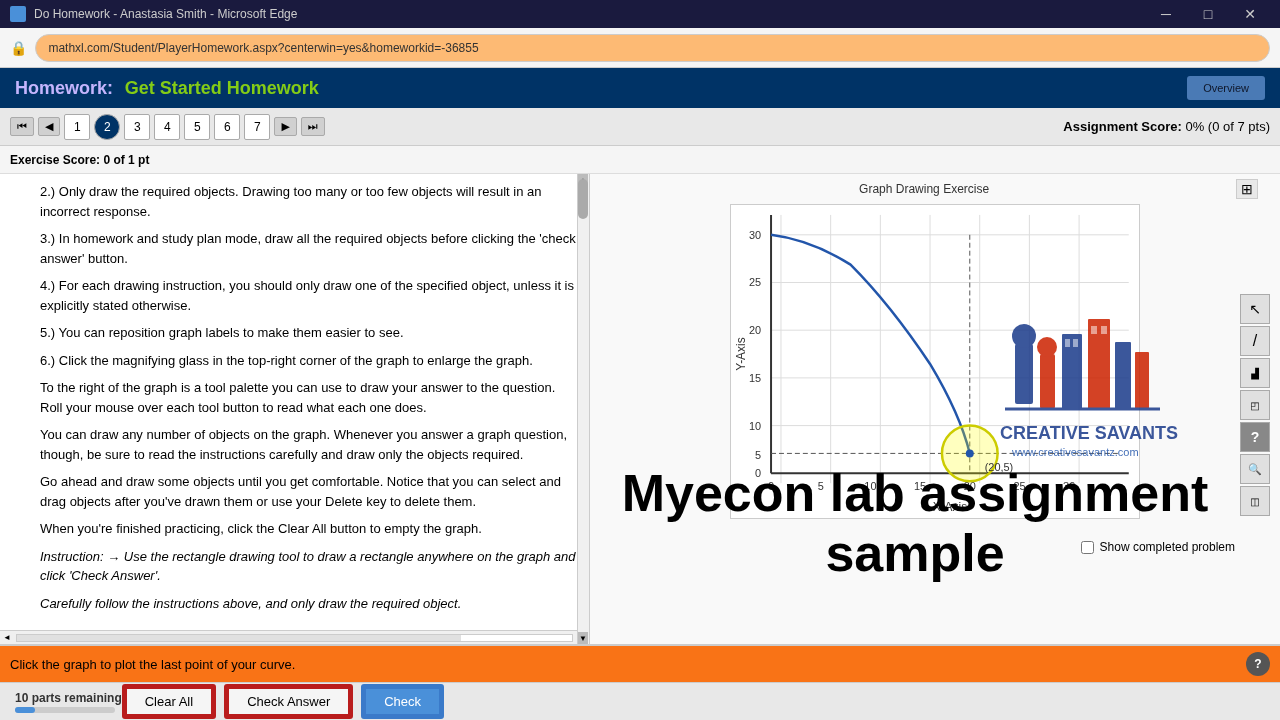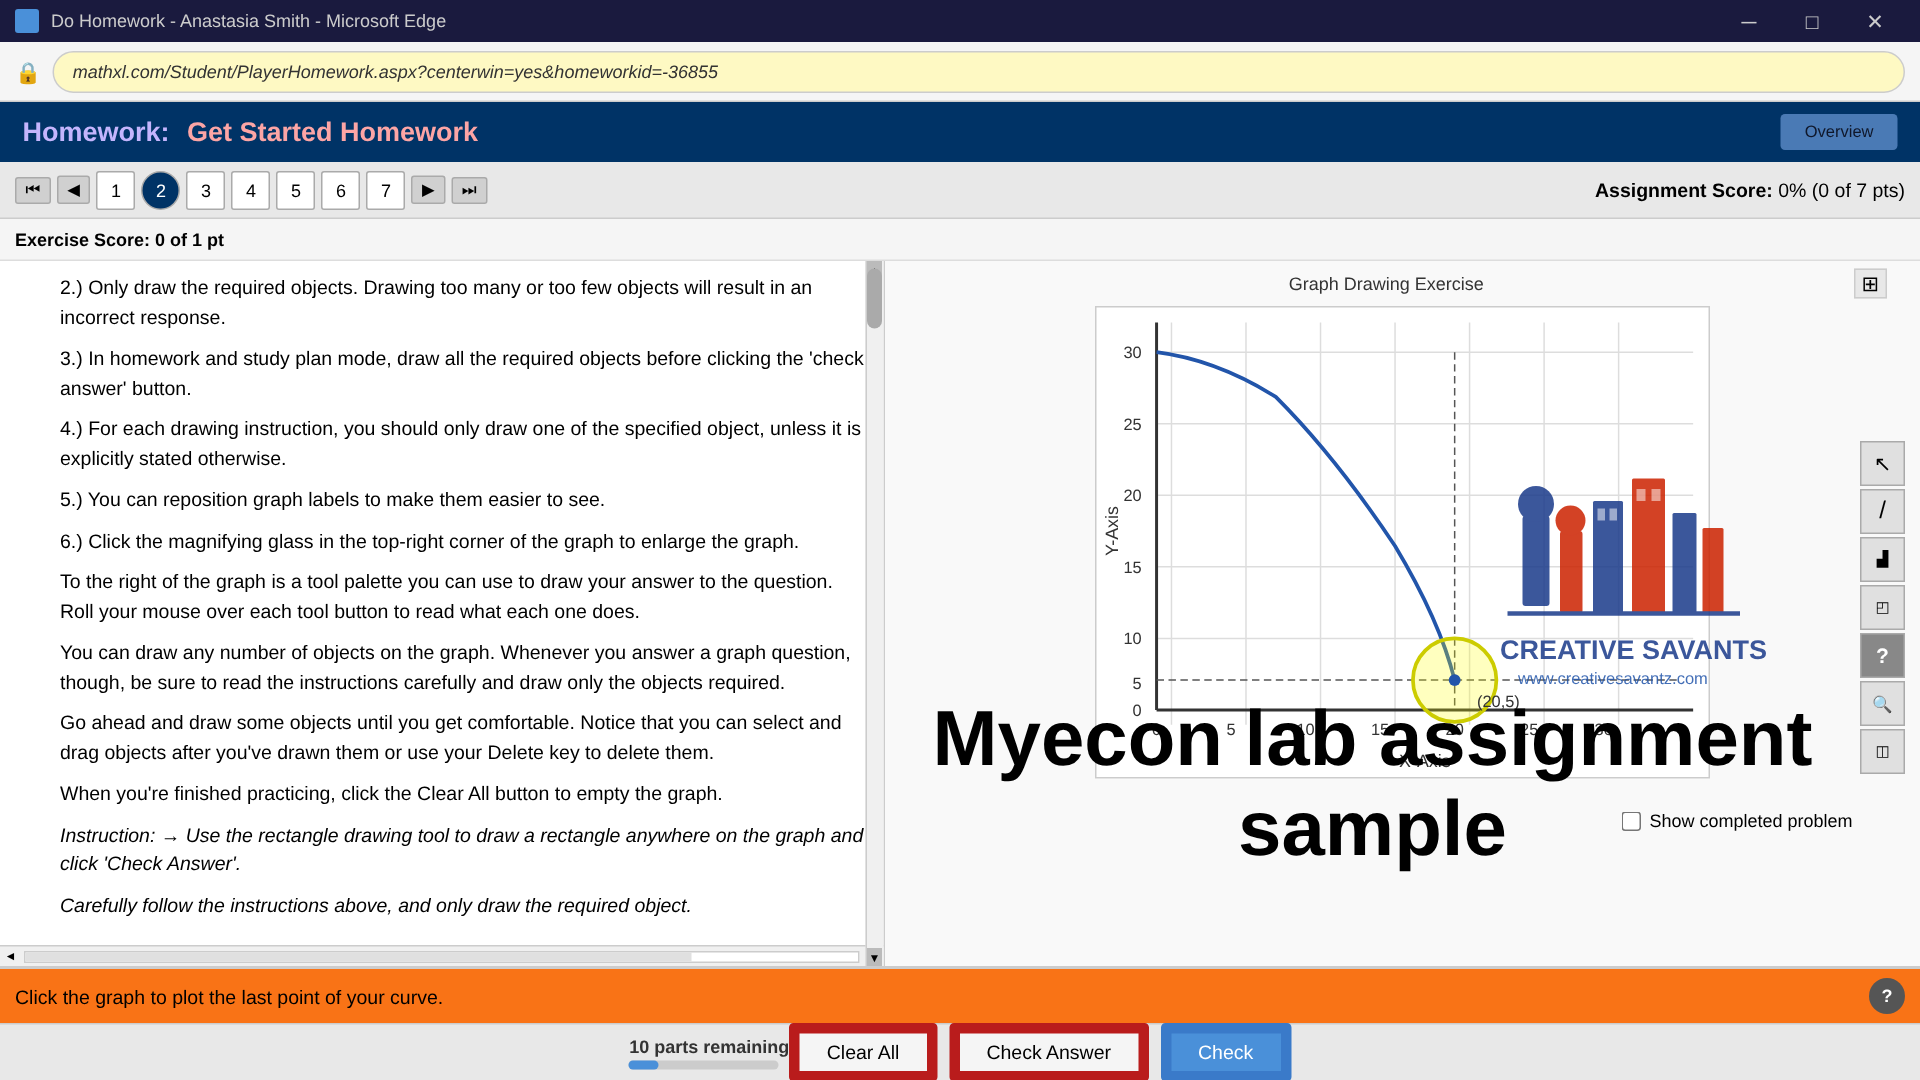--- a/index.html
+++ b/index.html
@@ -30,22 +30,22 @@
       background: #f5f5f5;
       height: 40px;
       display: flex;
       align-items: center;
       padding: 0 10px;
       gap: 8px;
       border-bottom: 1px solid #ccc;
     }
     #addressbar .lock-icon { color: #555; font-size: 14px; }
     #addressbar .url-field {
-      flex: 1; background: #fef9c3; border: 1px solid #ccc; border-radius: 15px;
-      padding: 4px 12px; font-size: 12px; color: #333; height: 28px; font-style: italic;
+      flex: 1; background: #fdba74; border: 1px solid #ccc; border-radius: 15px;
+      padding: 4px 12px; font-size: 12px; color: #333; height: 28px;
     }
 
     
     #hw-header {
       background: #003366;
       color: white;
       height: 40px;
       display: flex;
       align-items: center;
       padding: 0 15px;
@@ -182,29 +182,29 @@
     }
 
     
     #action-bar {
       height: 38px;
       background: #e8e8e8;
       border-top: 1px solid #ccc;
       display: flex;
       align-items: center;
       padding: 12px 15px;
-      justify-content: center;
+      justify-content: flex-start;
     }
     #action-bar .left-info { display: flex; flex-direction: column; }
     #action-bar .parts-remaining { font-size: 12px; font-weight: bold; color: #333; }
     #action-bar .progress-bar { width: 100px; height: 6px; background: #ccc; border-radius: 3px; margin-top: 2px; }
     #action-bar .progress-fill { width: 20px; height: 6px; background: #4a90d9; border-radius: 3px; }
     #action-bar .right-buttons { display: flex; gap: 8px; align-items: center; }
     .action-btn {
-      padding: 5px 18px; font-size: 13px; cursor: pointer; border-radius: 3px; border: 7px solid #b91c1c;
+      padding: 5px 18px; font-size: 13px; cursor: pointer; border-radius: 3px; border: 5px solid #b91c1c;
     }
     .clear-btn { background: #f5f5f5; }
     .check-btn { background: #f5f5f5; }
     .save-btn { background: #4a90d9; color: white; border-color: #3a7ac9; }
 
     
     #show-completed {
       position: absolute;
       right: 45px;
       bottom: 90px;
@@ -279,21 +279,21 @@
 </div>
 
 <div id="addressbar">
   <span class="lock-icon">🔒</span>
   <input class="url-field" readonly="" value="mathxl.com/Student/PlayerHomework.aspx?centerwin=yes&amp;homeworkid=-36855" style="">
 </div>
 
 <div id="hw-header">
   <div>
     <span style="color:#c4b5fd;font-size:18px;font-weight:bold;">Homework:</span>
-    <span style="color:#fca5a5;font-size:18px;font-weight:bold;margin-left:8px;">Get Started Homework</span>
+    <span style="color:#84cc16;font-size:18px;font-weight:bold;margin-left:8px;">Get Started Homework</span>
   </div>
   <button class="overview-btn">Overview</button>
 </div>
 
 <div id="navbar">
   <div class="left">
     <button class="nav-btn">⏮</button>
     <button class="nav-btn">◀</button>
     <div class="num-btn">1</div>
     <div class="num-btn active">2</div>

